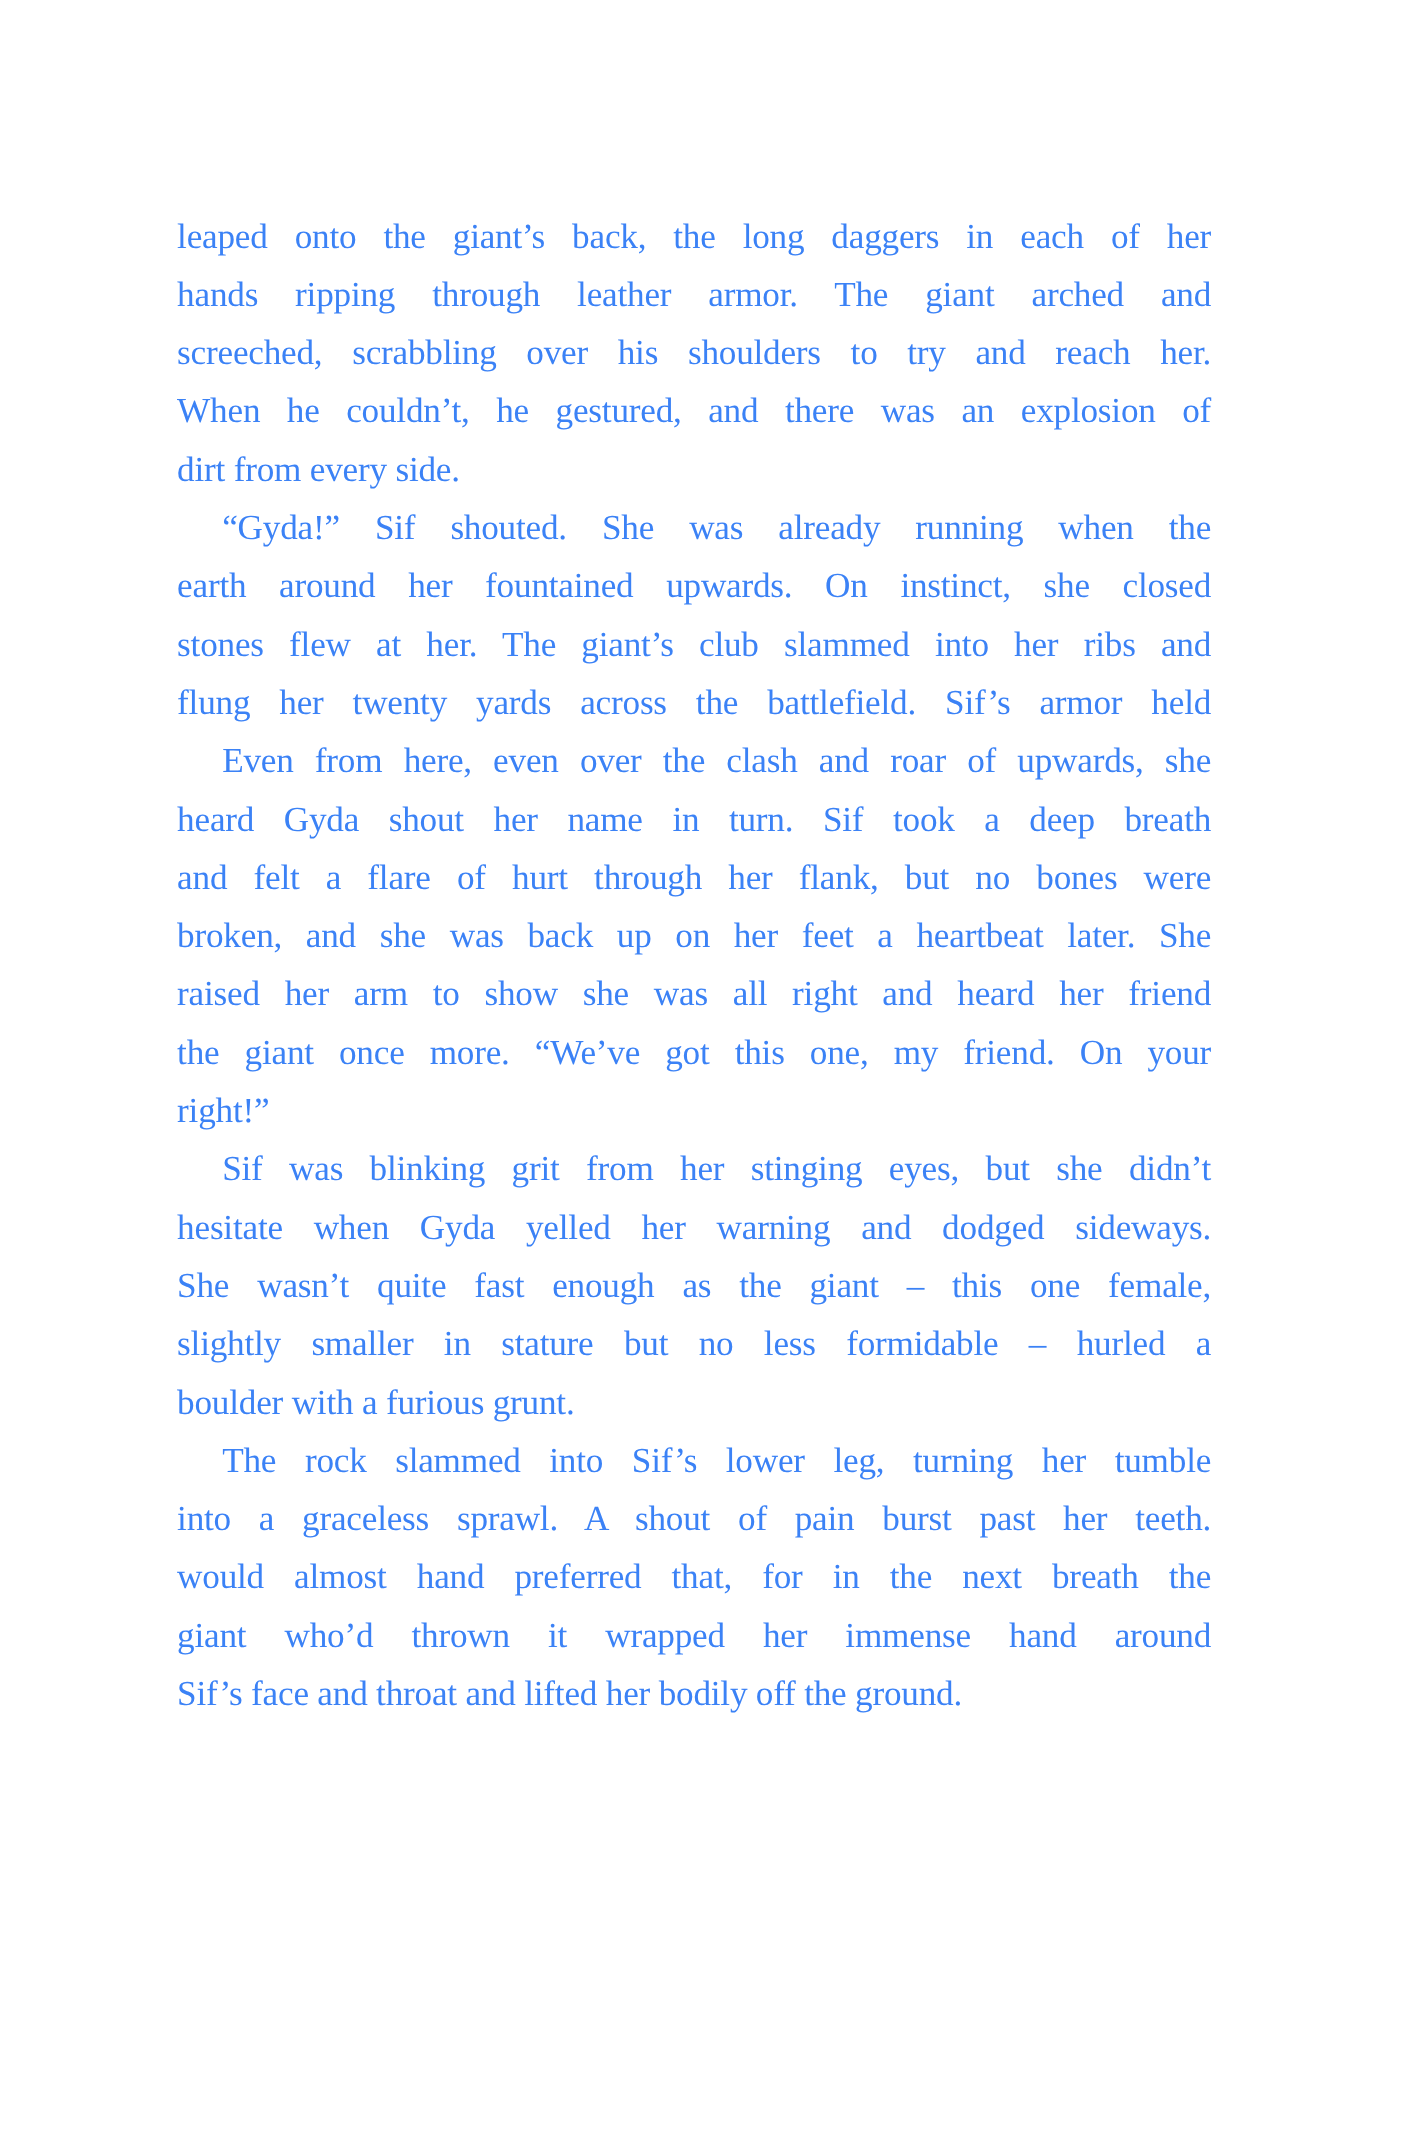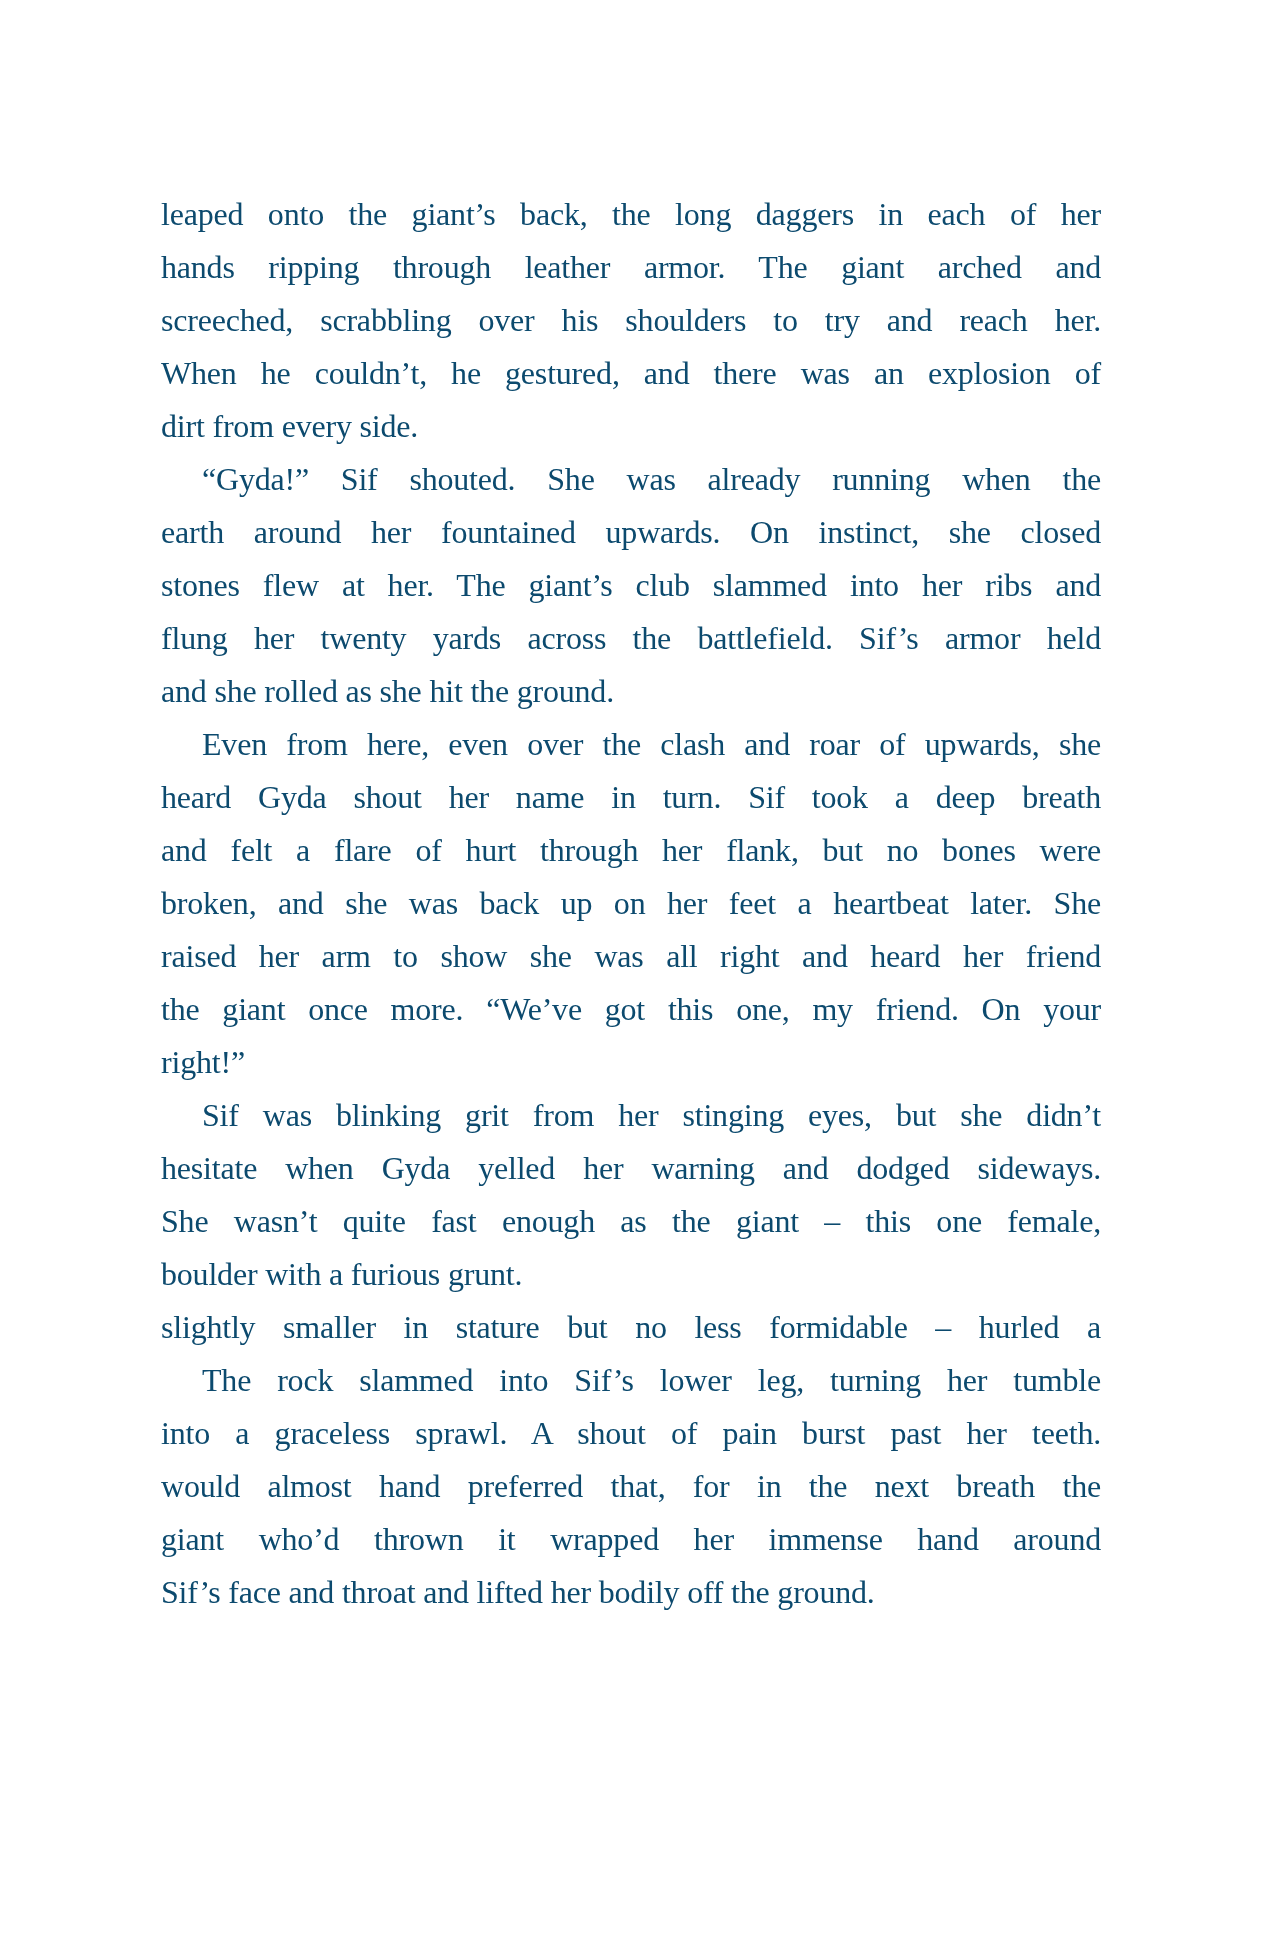--- a/index.html
+++ b/index.html
@@ -7,21 +7,21 @@
     padding: 0;
     background: #ffffff;
   }
   .page {
     position: relative;
     width: 1279px;
     height: 1938px;
     background: #ffffff;
     overflow: hidden;
     font-family: "Liberation Serif", "DejaVu Serif", serif;
-    color: #0c4a6e;
+    color: #3b82f6;
   }
   .text-column {
     position: absolute;
     left: 161px;
     top: 188px;
     width: 940px;
     font-size: 32px;
     line-height: 53px;
     letter-spacing: -0.2px;
   }
@@ -52,37 +52,36 @@
         <div class="line">hands ripping through leather armor. The giant arched and</div>
         <div class="line">screeched, scrabbling over his shoulders to try and reach her.</div>
         <div class="line">When he couldn’t, he gestured, and there was an explosion of</div>
         <div class="line last">dirt from every side.</div>
       </div>
       <div class="para">
         <div class="line indent">“Gyda!” Sif shouted. She was already running when the</div>
         <div class="line">earth around her fountained upwards. On instinct, she closed</div>
         <div class="line">stones flew at her. The giant’s club slammed into her ribs and</div>
         <div class="line">flung her twenty yards across the battlefield. Sif’s armor held</div>
-        <div class="line last">and she rolled as she hit the ground.</div>
       </div>
       <div class="para">
         <div class="line indent">Even from here, even over the clash and roar of upwards, she</div>
         <div class="line">heard Gyda shout her name in turn. Sif took a deep breath</div>
         <div class="line">and felt a flare of hurt through her flank, but no bones were</div>
         <div class="line">broken, and she was back up on her feet a heartbeat later. She</div>
         <div class="line">raised her arm to show she was all right and heard her friend</div>
         <div class="line">the giant once more. “We’ve got this one, my friend. On your</div>
         <div class="line last">right!”</div>
       </div>
       <div class="para">
         <div class="line indent">Sif was blinking grit from her stinging eyes, but she didn’t</div>
         <div class="line">hesitate when Gyda yelled her warning and dodged sideways.</div>
         <div class="line">She wasn’t quite fast enough as the giant – this one female,</div>
+        <div class="line">slightly smaller in stature but no less formidable – hurled a</div>
         <div class="line last">boulder with a furious grunt.</div>
-        <div class="line">slightly smaller in stature but no less formidable – hurled a</div>
       </div>
       <div class="para">
         <div class="line indent">The rock slammed into Sif’s lower leg, turning her tumble</div>
         <div class="line">into a graceless sprawl. A shout of pain burst past her teeth.</div>
         <div class="line">would almost hand preferred that, for in the next breath the</div>
         <div class="line">giant who’d thrown it wrapped her immense hand around</div>
         <div class="line last">Sif’s face and throat and lifted her bodily off the ground.</div>
       </div>
     </div>
 </div>

